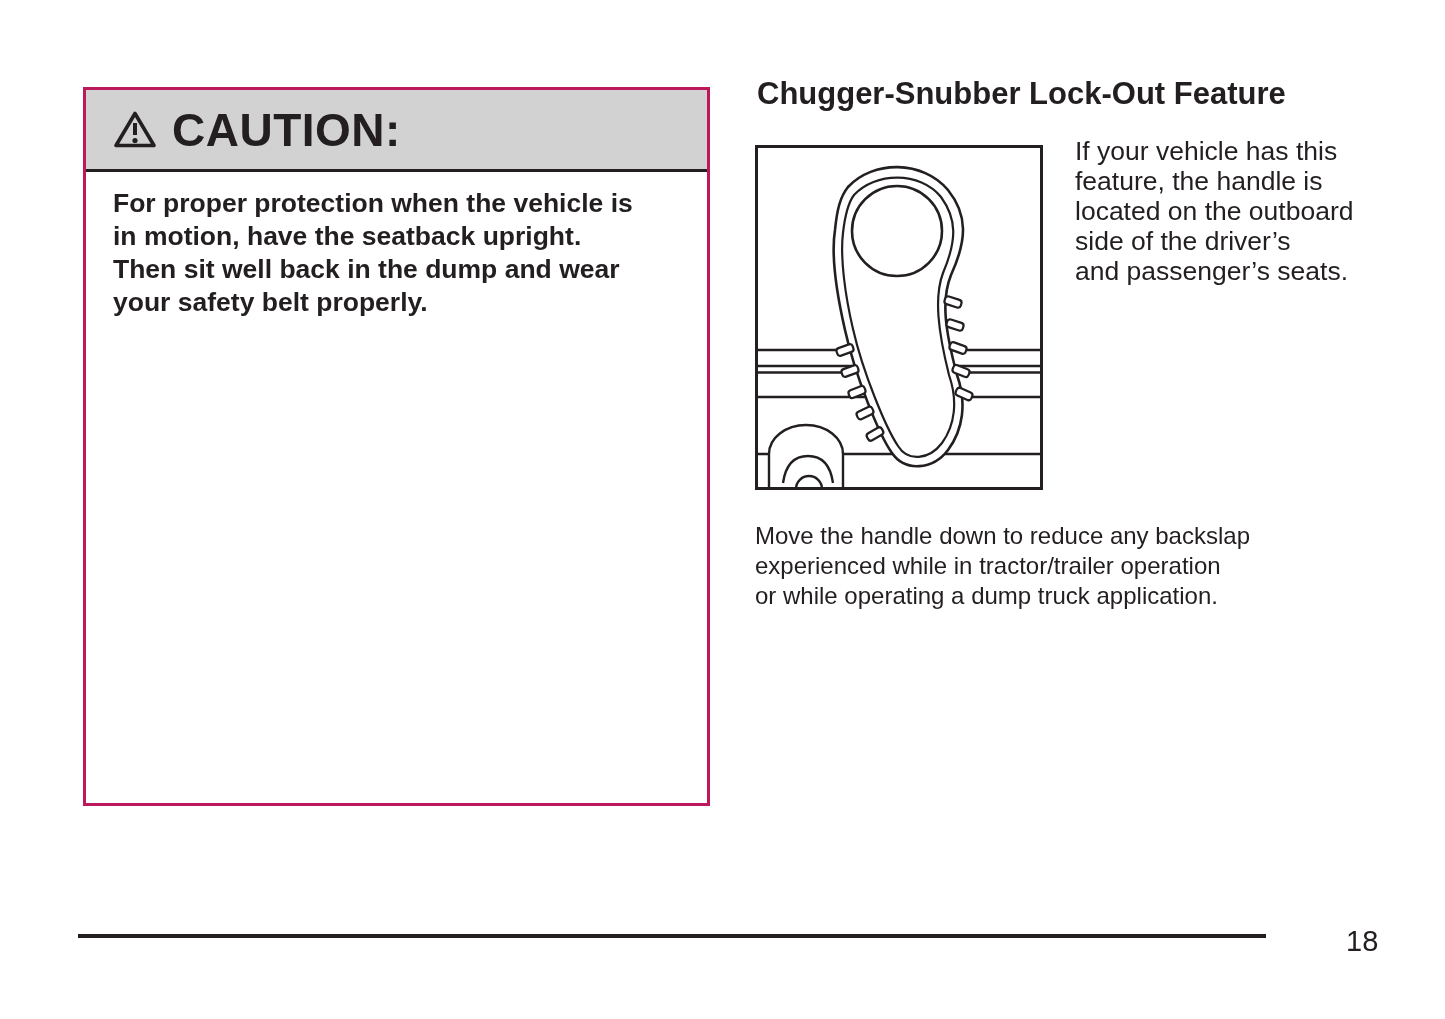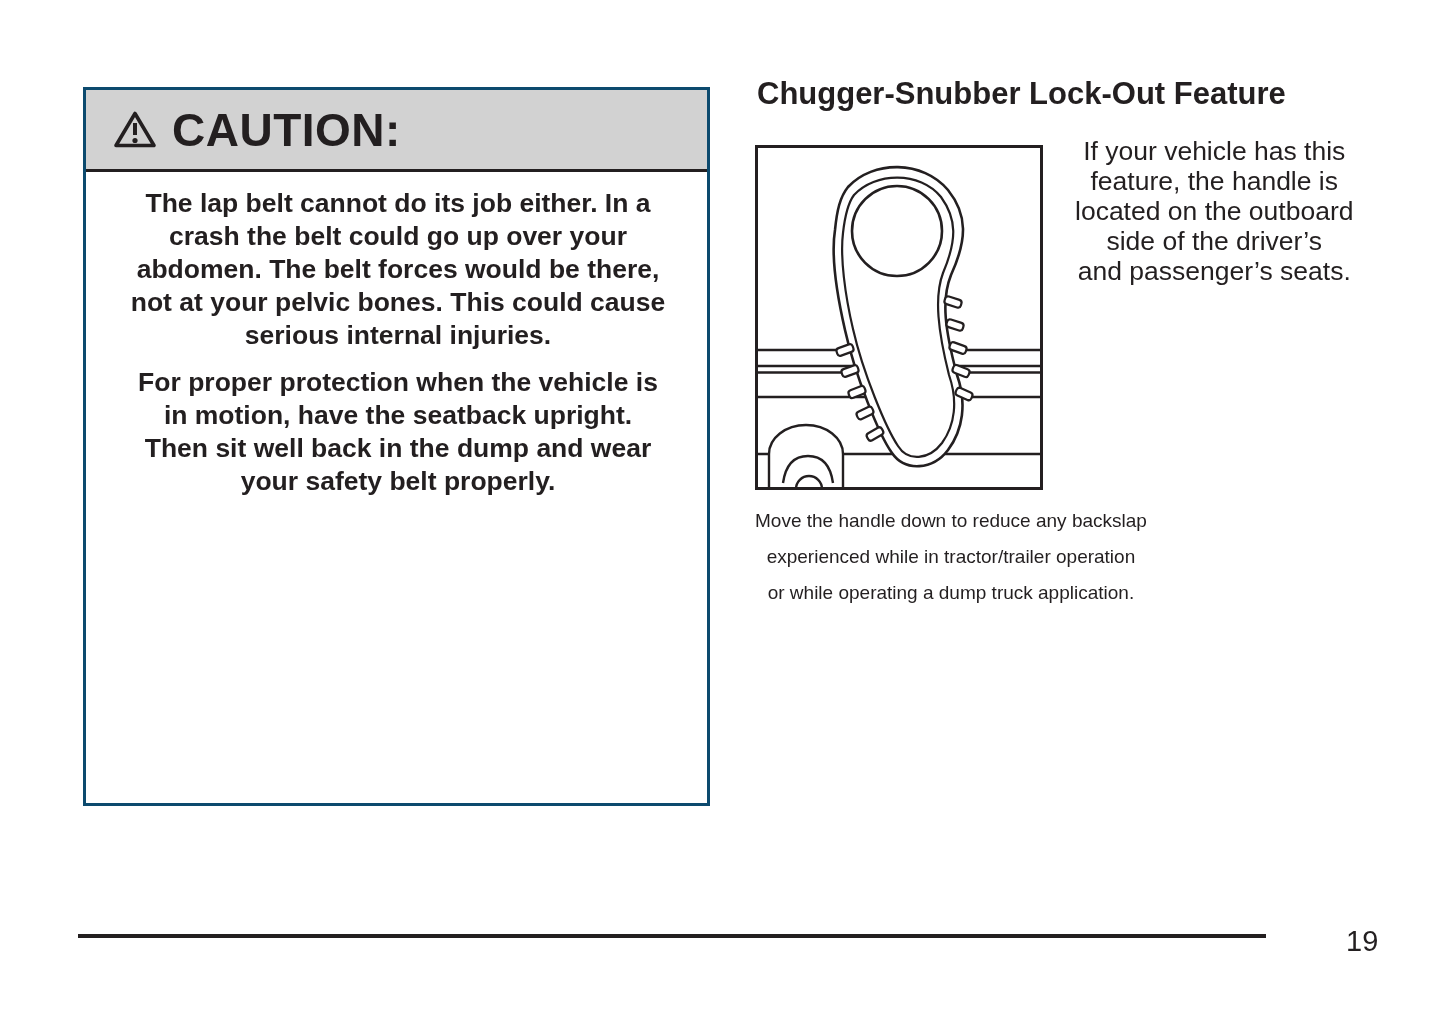--- a/index.html
+++ b/index.html
@@ -4,27 +4,27 @@
 <style>
   html,body{margin:0;padding:0;background:#e8e8e8;}
   .page{
     position:relative;
     width:1445px;height:1019px;
     background:#ffffff;
     font-family:"Liberation Sans","DejaVu Sans",sans-serif;
     color:#231f20;
     overflow:hidden;
   }
-  .lines{white-space:pre;text-align:center;}
+  .lines{white-space:pre;}
 
   
   .caution-box{
     position:absolute;left:83px;top:87px;
     width:627px;height:719px;
-    border:3px solid #0c4a6e;
+    border:3px solid #be185d;
     box-sizing:border-box;
     background:#ffffff;
   }
   .caution-header{
     height:79px;
     background:#d2d2d2;
     border-bottom:3px solid #231f20;
     display:flex;align-items:center;
     padding-left:27px;
   }
@@ -46,22 +46,22 @@
   .figure-box{
     position:absolute;left:755px;top:145px;
     width:288px;height:345px;
   }
   .figure-box svg{display:block;}
   .section-intro{
     position:absolute;left:1075px;top:136px;
     font-size:26.5px;line-height:30px;
   }
   .section-body{
-    position:absolute;left:755px;top:503px;
-    font-size:19px;line-height:36px;
+    position:absolute;left:755px;top:521px;
+    font-size:24px;line-height:30px;
   }
 
   
   .footer-rule{
     position:absolute;left:78px;top:934px;
     width:1188px;height:4px;background:#231f20;
   }
   .page-number{
     position:absolute;left:1346px;top:926px;
     font-size:29px;line-height:30px;
@@ -75,25 +75,20 @@
   <div class="caution-box">
     <div class="caution-header">
       <svg class="warning-icon" width="44" height="39" viewBox="0 0 44 39">
         <path d="M22 3.5 L41 35.5 L3 35.5 Z" fill="none" stroke="#231f20" stroke-width="3.6" stroke-linejoin="round"></path>
         <line x1="22" y1="13" x2="22" y2="25" stroke="#231f20" stroke-width="4"></line>
         <circle cx="22" cy="30.5" r="2.6" fill="#231f20"></circle>
       </svg>
       <span class="caution-title">CAUTION:</span>
     </div>
     <div class="caution-body">
-      <p class="lines">The lap belt cannot do its job either. In a
-crash the belt could go up over your
-abdomen. The belt forces would be there,
-not at your pelvic bones. This could cause
-serious internal injuries.</p>
       <p class="lines">For proper protection when the vehicle is
 in motion, have the seatback upright.
 Then sit well back in the dump and wear
 your safety belt properly.</p>
     </div>
   </div>
 
   <h1 class="section-title">Chugger-Snubber Lock-Out Feature</h1>
 
   <div class="figure-box">
@@ -146,15 +141,15 @@
 feature, the handle is
 located on the outboard
 side of the driver’s
 and passenger’s seats.</div>
 
   <div class="section-body lines">Move the handle down to reduce any backslap
 experienced while in tractor/trailer operation
 or while operating a dump truck application.</div>
 
   <div class="footer-rule"></div>
-  <div class="page-number">19</div>
+  <div class="page-number">18</div>
 
 </div>
 
 </body></html>

